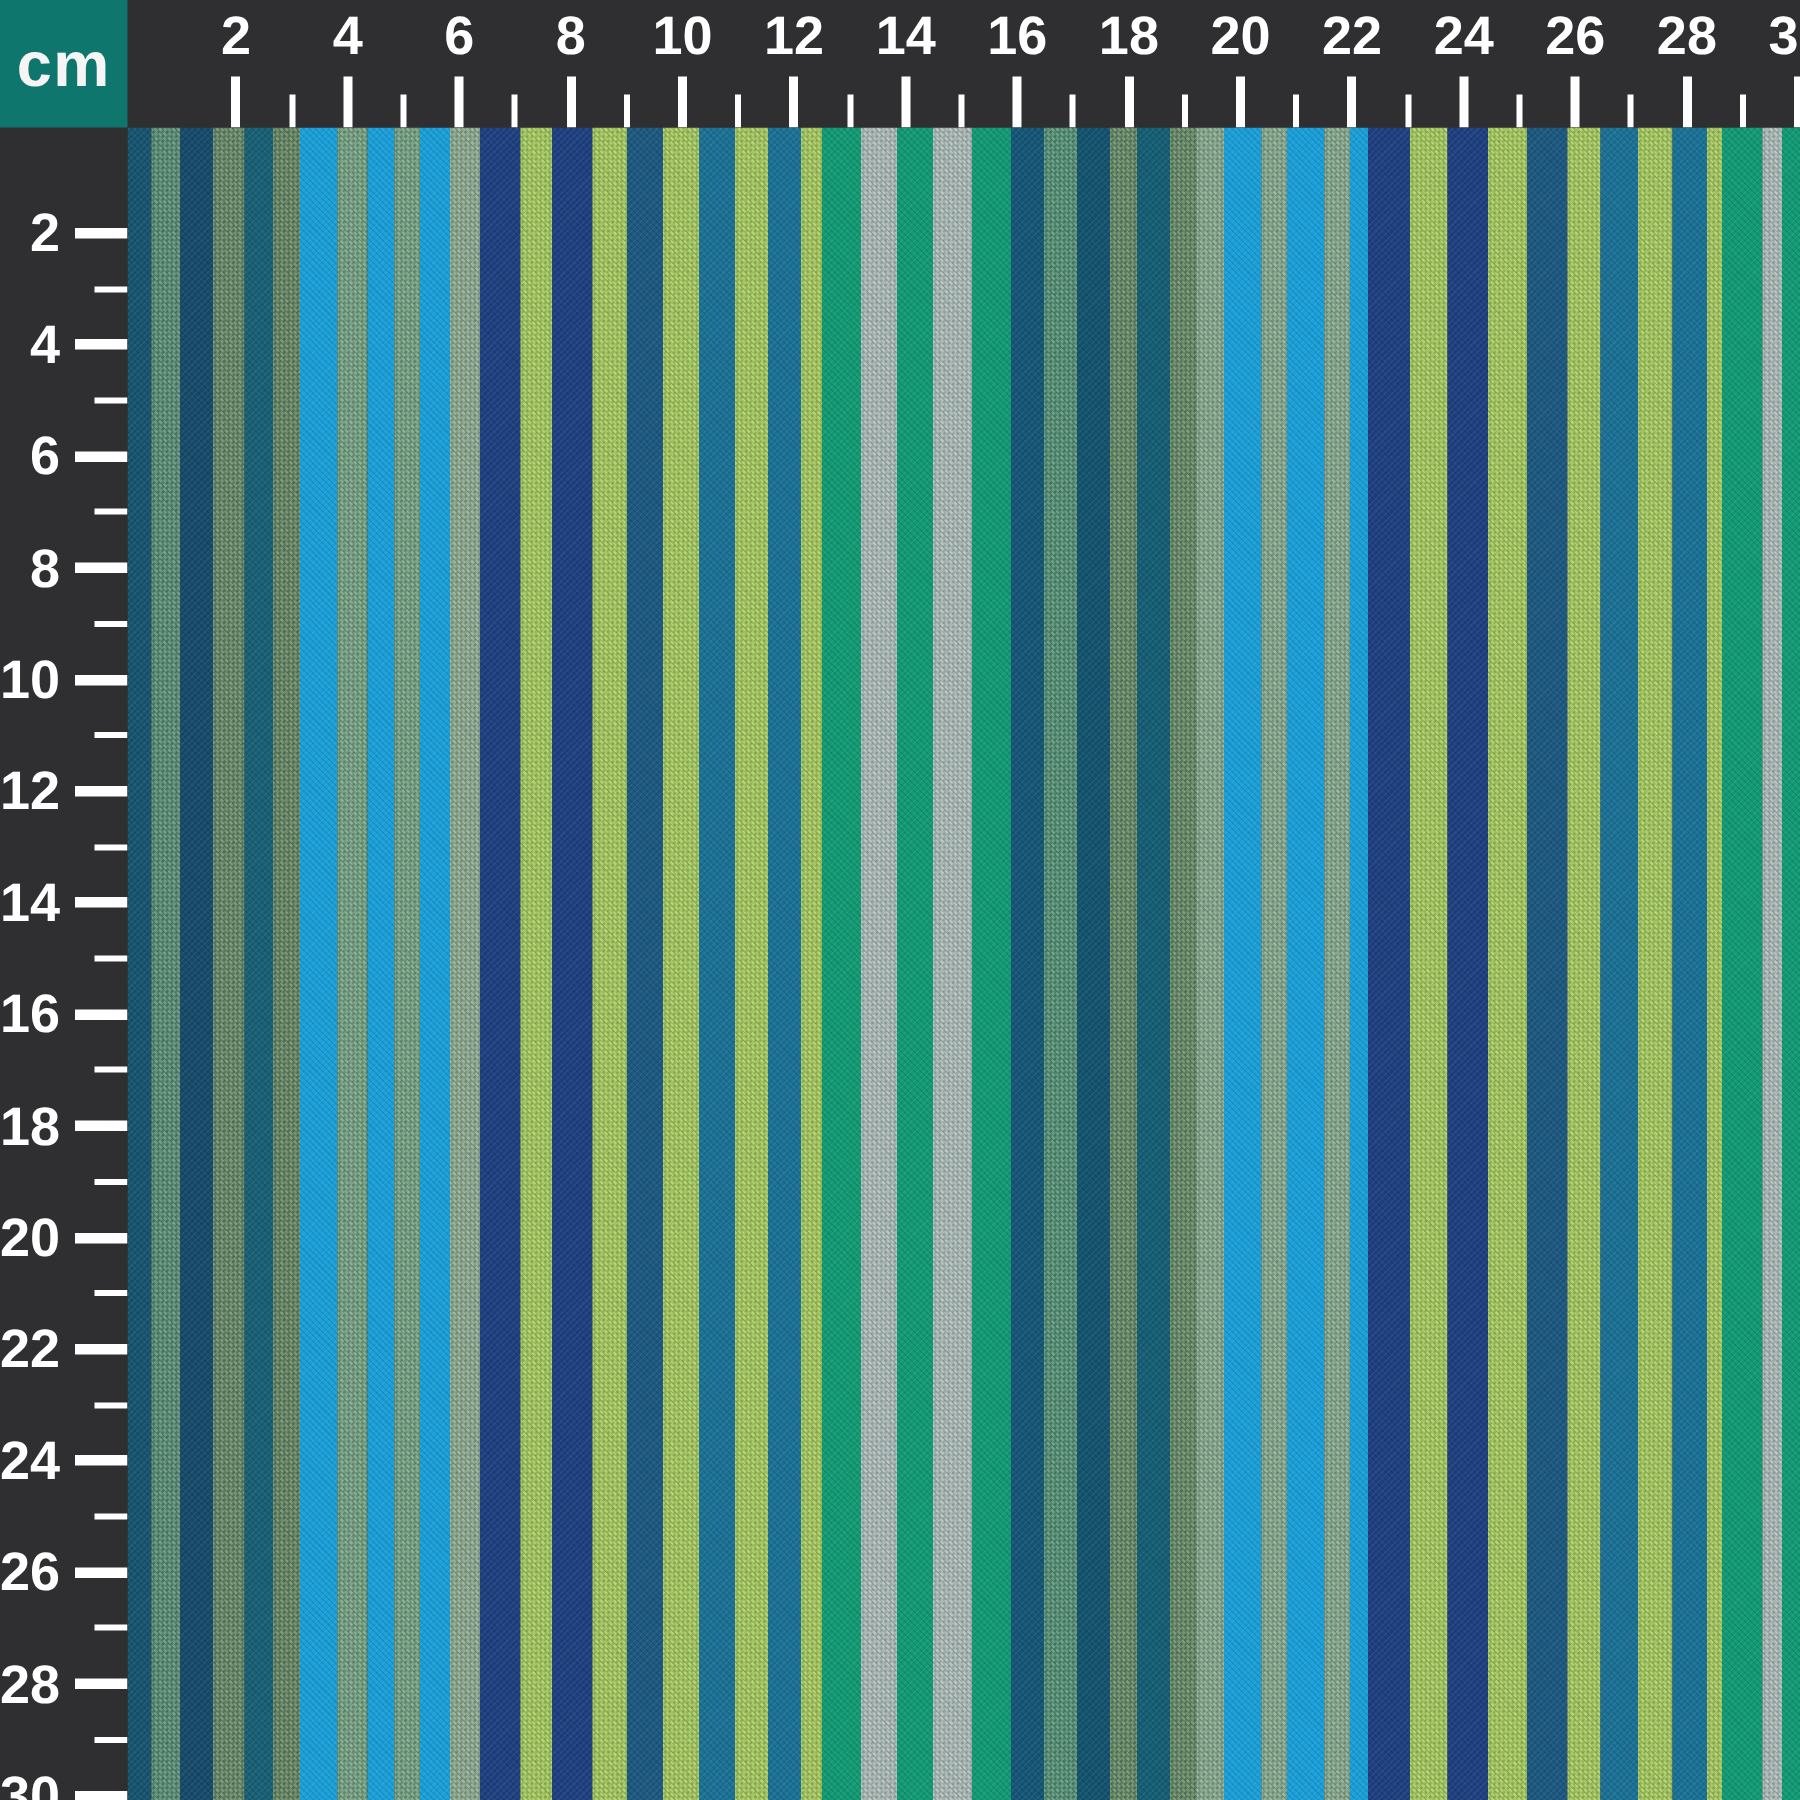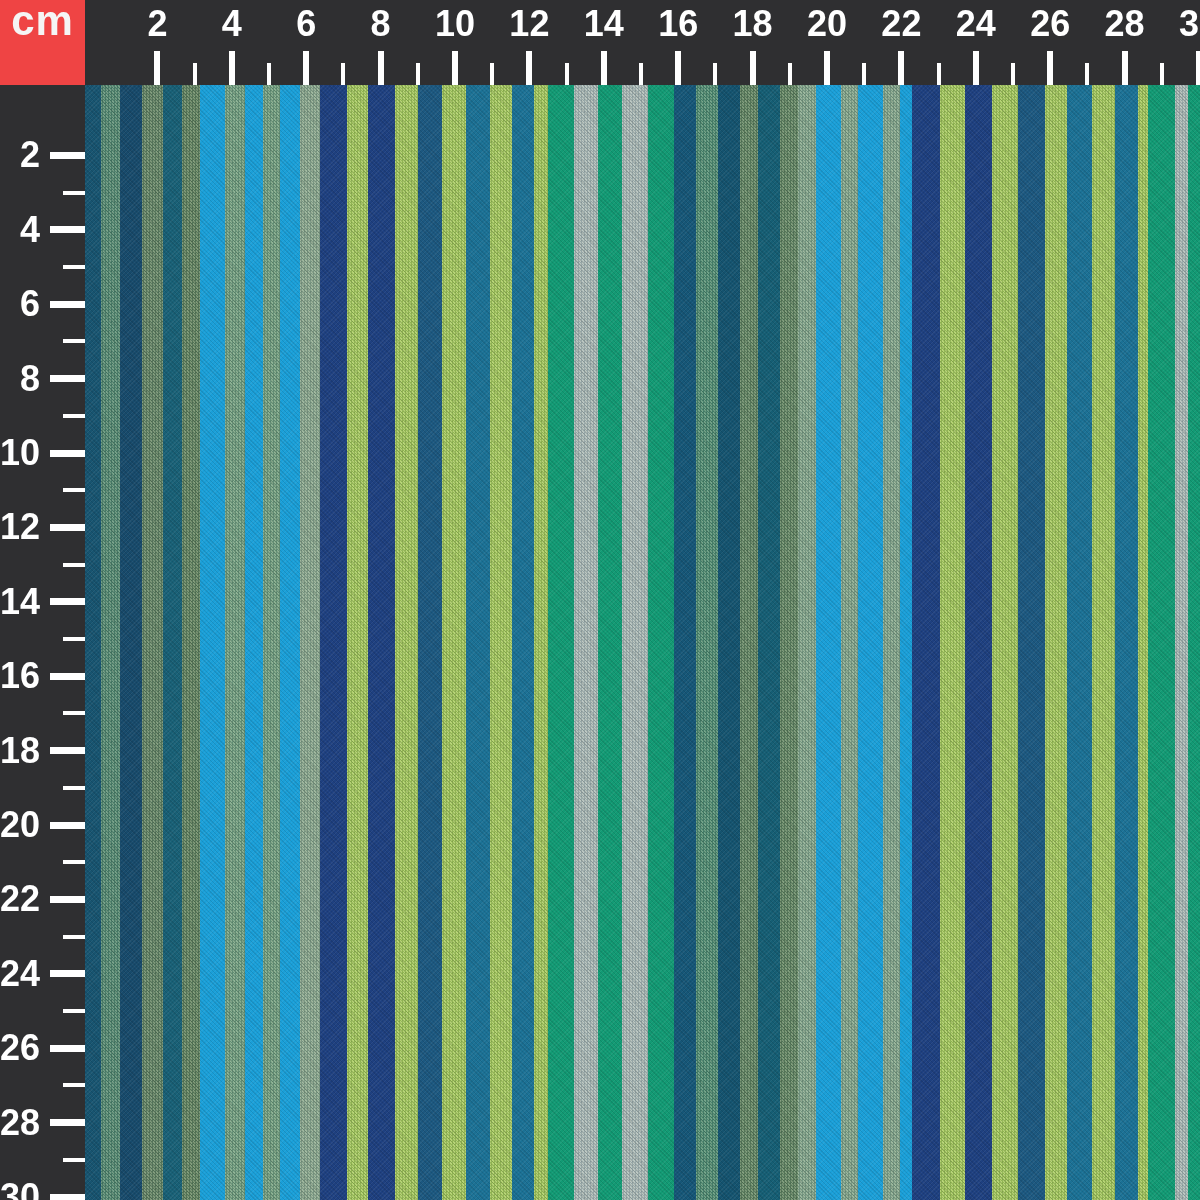--- a/index.html
+++ b/index.html
@@ -31,22 +31,22 @@
   .ruler-top{
     position:absolute;left:0;top:0;width:1200px;height:85px;
     background:#2f2f31;overflow:hidden;
   }
   .ruler-left{
     position:absolute;left:0;top:85px;width:85px;height:1115px;
     background:#2f2f31;overflow:hidden;
   }
   .corner{
     position:absolute;left:0;top:0;width:85px;height:85px;
-    background:#ef4444;
-    display:flex;justify-content:center;
+    background:#0f766e;
+    display:flex;align-items:center;justify-content:center;
   }
   .corner span{
     color:#f5f5f5;font-size:42px;font-weight:600;line-height:1;
     letter-spacing:1px;
   }
   .tick-v{position:absolute;background:#ffffff;}         
   .tick-h{position:absolute;background:#ffffff;}         
   .num-top{
     position:absolute;top:6px;transform:translateX(-50%);
     color:#ffffff;font-size:36px;font-weight:600;line-height:1;white-space:nowrap;

